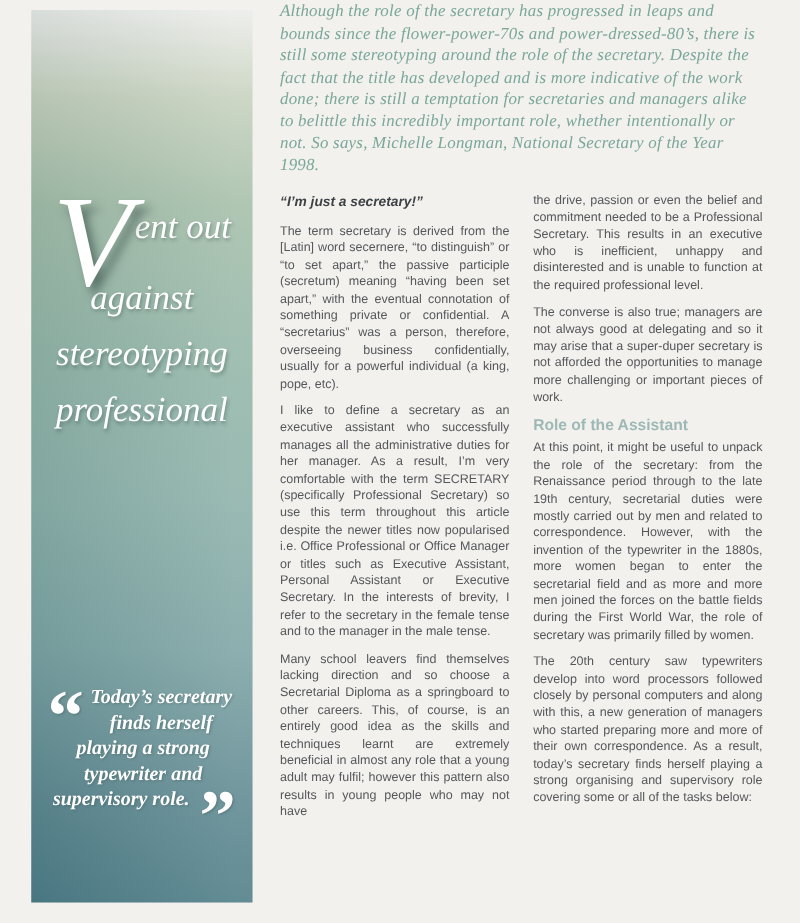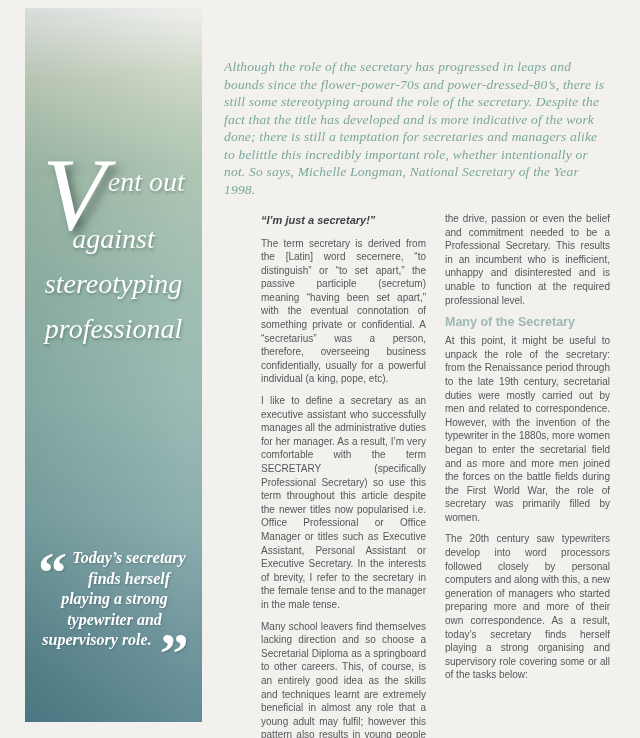--- a/index.html
+++ b/index.html
@@ -68,29 +68,28 @@
     font-style:normal;
     font-size:58px; line-height:0;
     vertical-align:-28px;
     margin-left:8px;
     letter-spacing:-2px;
   }
 
   
   .main { position:absolute; left:224px; top:0; width:386px; }
   .intro {
-    margin-top:58px;
     font-family:"Liberation Serif", serif;
     font-style:italic;
     color:#7ba79a;
     font-size:13.5px;
     line-height:17.5px;
     letter-spacing:0.2px;
   }
-  .columns { display:flex; gap:19px; margin-top:14px;margin-left:37px; }
+  .columns { display:flex; gap:19px; margin-top:14px; }
   .col { flex:1; min-width:0; }
 
   .headline {
     font-size:11px; font-weight:bold; font-style:italic;
     color:#3e4145; line-height:16.5px;
     margin-bottom:8px;
   }
   .col p.body {
     font-size:10px;
     line-height:13.6px;
@@ -133,22 +132,23 @@
       <div class="col">
         <div class="headline">
           <div>“I’m just a secretary!”</div>
         </div>
         <p class="body">The term secretary is derived from the [Latin] word secernere, “to distinguish” or “to set apart,” the passive participle (secretum) meaning “having been set apart,” with the eventual connotation of something private or confidential. A “secretarius” was a person, therefore, overseeing business confidentially, usually for a powerful individual (a king, pope, etc).</p>
         <p class="body">I like to define a secretary as an executive assistant who successfully manages all the administrative duties for her manager.  As a result, I’m very comfortable with the term SECRETARY (specifically Professional Secretary) so use this term throughout this article despite the newer titles now popularised i.e. Office Professional or Office Manager or titles such as Executive Assistant, Personal Assistant or Executive Secretary.  In the interests of brevity, I refer to the secretary in the female tense and to the manager in the male tense.</p>
         <p class="body">Many school leavers find themselves lacking direction and so choose a Secretarial Diploma as a springboard to other careers. This, of course, is an entirely good idea as the skills and techniques learnt are extremely beneficial in almost any role that a young adult may fulfil; however this pattern also results in young people who may not have</p>
       </div>
 
       <div class="col">
-        <p class="body">the drive, passion or even the belief and commitment needed to be a Professional Secretary.  This results in an incumbent who is inefficient, unhappy and disinterested and is unable to function at the required professional level.</p>
-        <h2 class="col-heading">Many of the Secretary</h2>
+        <p class="body">the drive, passion or even the belief and commitment needed to be a Professional Secretary.  This results in an executive who is inefficient, unhappy and disinterested and is unable to function at the required professional level.</p>
+        <p class="body">The converse is also true; managers are not always good at delegating and so it may arise that a super-duper secretary is not afforded the opportunities to manage more challenging or important pieces of work.</p>
+        <h2 class="col-heading">Role of the Assistant</h2>
         <p class="body">At this point, it might be useful to unpack the role of the secretary:  from the Renaissance period through to the late 19th century, secretarial duties were mostly carried out by men and related to correspondence. However, with the invention of the typewriter in the 1880s, more women began to enter the secretarial field and as more and more men joined the forces on the battle fields during the First World War, the role of secretary was primarily filled by women.</p>
         <p class="body">The 20th century saw typewriters develop into word processors followed closely by personal computers and along with this, a new generation of managers who started preparing more and more of their own correspondence.  As a result, today’s secretary finds herself playing a strong organising and supervisory role covering some or all of the tasks below:</p>
       </div>
 
     </div>
   </main>
 
 </div>
 
 </body></html>

